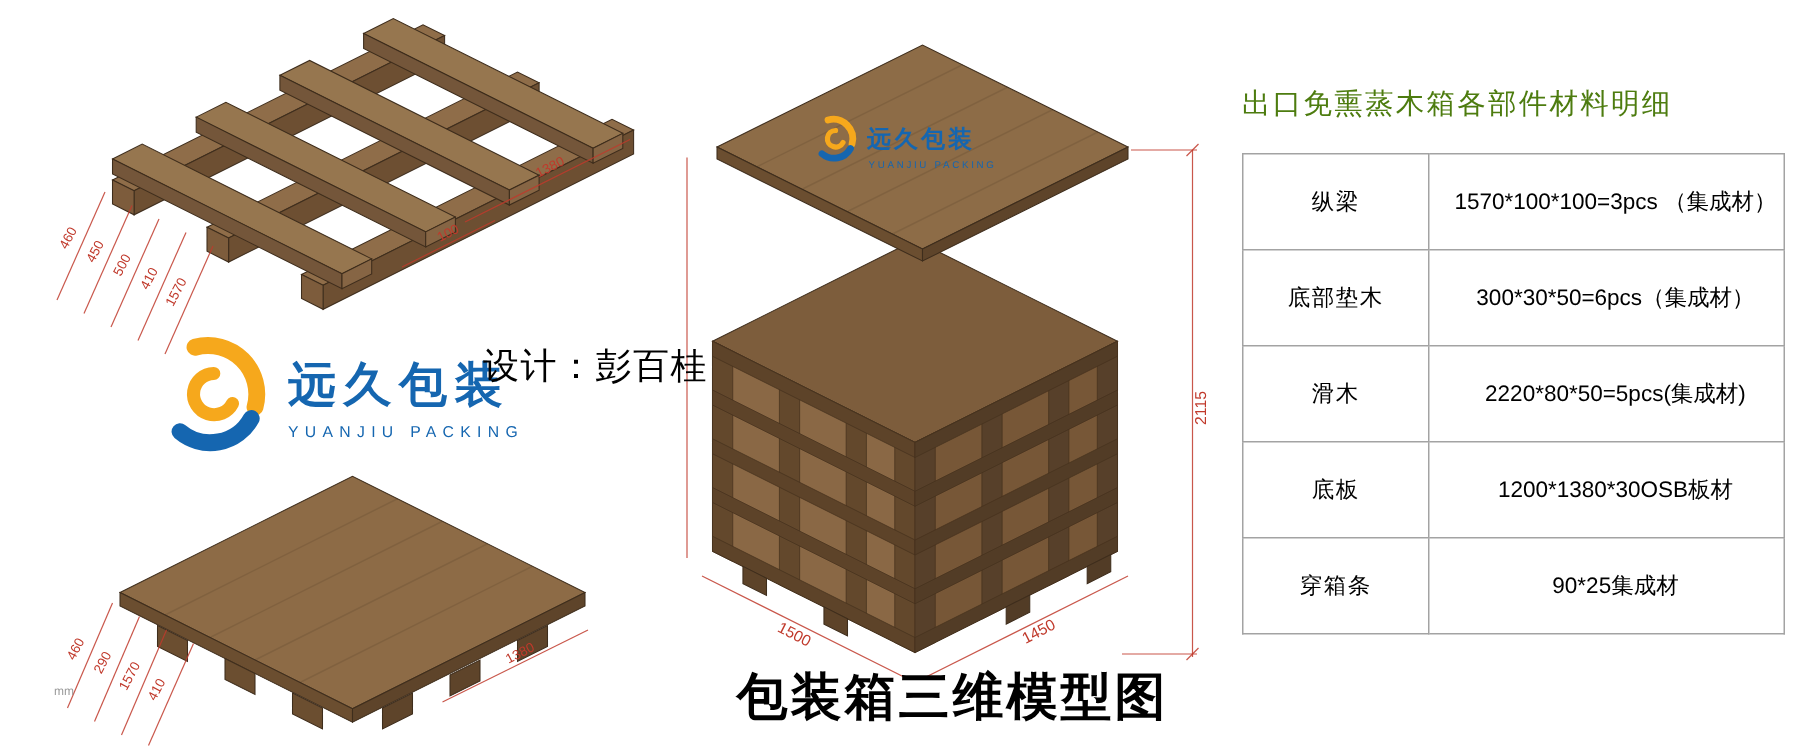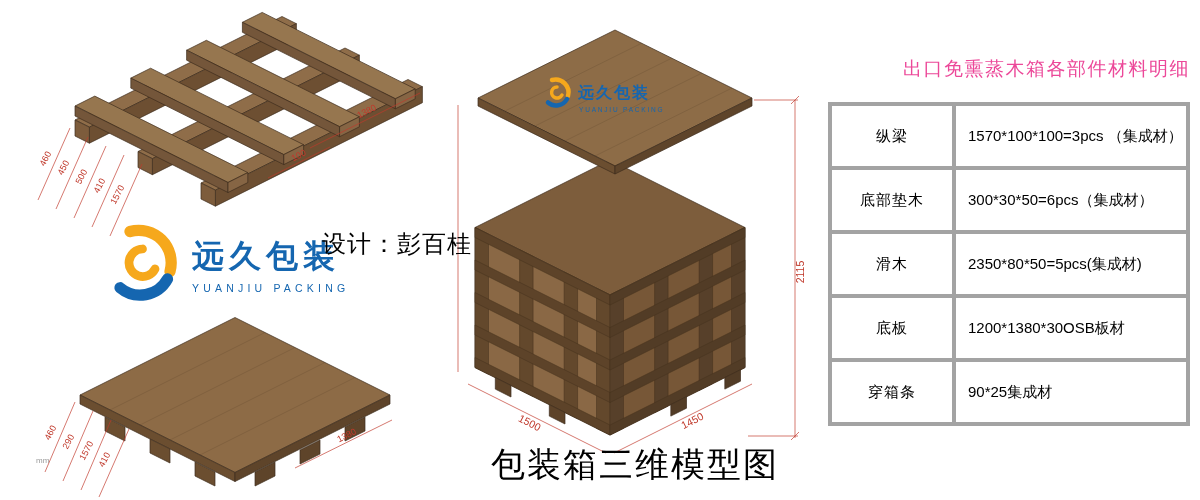--- a/index.html
+++ b/index.html
@@ -21,29 +21,29 @@
   .logo-cn { font-size:32px; font-weight:bold; color:#1566b0; letter-spacing:5px; white-space:nowrap; }
   .logo-en { font-size:10.5px; color:#1566b0; letter-spacing:4.2px; margin-top:3px; white-space:nowrap; }
 
   
   .credit { position:absolute; left:322px; font-size:24px; color:#000; font-weight:500; letter-spacing:1px; white-space:nowrap; }
   .credit.design { top:228px; }
   .credit.draft  { top:282px; }
 
   
   .main-title { position:absolute; left:455px; top:442px; width:360px; text-align:center;
-                font-size:34px; font-weight:normal; color:#000; letter-spacing:2px; white-space:nowrap; }
+                font-size:34px; font-weight:bold; color:#000; letter-spacing:2px; white-space:nowrap; }
 
   
   .materials { position:absolute; left:828px; top:56px; width:362px; }
-  .materials-title { text-align:right; font-size:19px; color:#ec4899; letter-spacing:1.5px; font-weight:500; }
+  .materials-title { text-align:left; font-size:19px; color:#4d7c0f; letter-spacing:1.5px; font-weight:500; }
   .materials table { border-collapse:collapse; width:100%; margin-top:20px; }
-  .materials td { border:4px solid #a3a3a3; height:64px; font-size:15px; color:#000;margin-left:48px; }
+  .materials td { border:1px solid #a3a3a3; height:64px; font-size:15px; color:#000;margin-left:48px; }
   .materials td.part { width:124px; text-align:center; letter-spacing:1px; }
-  .materials td.spec { padding-left:12px; text-align:left; }
+  .materials td.spec { padding-left:12px; text-align:center; }
 
   .footnote { position:absolute; left:36px; top:456px; font-size:8px; color:#9a9a9a; }
 </style>
 </head>
 <body>
 
 <div class="stage">
 
   <svg class="scene" width="1200" height="500" viewBox="0 0 1200 500">
 
@@ -222,21 +222,21 @@
         <tr>
           <td class="part">纵梁</td>
           <td class="spec">1570*100*100=3pcs （集成材）</td>
         </tr>
         <tr>
           <td class="part">底部垫木</td>
           <td class="spec">300*30*50=6pcs（集成材）</td>
         </tr>
         <tr>
           <td class="part">滑木</td>
-          <td class="spec">2350*80*50=5pcs(集成材)</td>
+          <td class="spec">2220*80*50=5pcs(集成材)</td>
         </tr>
         <tr>
           <td class="part">底板</td>
           <td class="spec">1200*1380*30OSB板材</td>
         </tr>
         <tr>
           <td class="part">穿箱条</td>
           <td class="spec">90*25集成材</td>
         </tr>
       </tbody>

